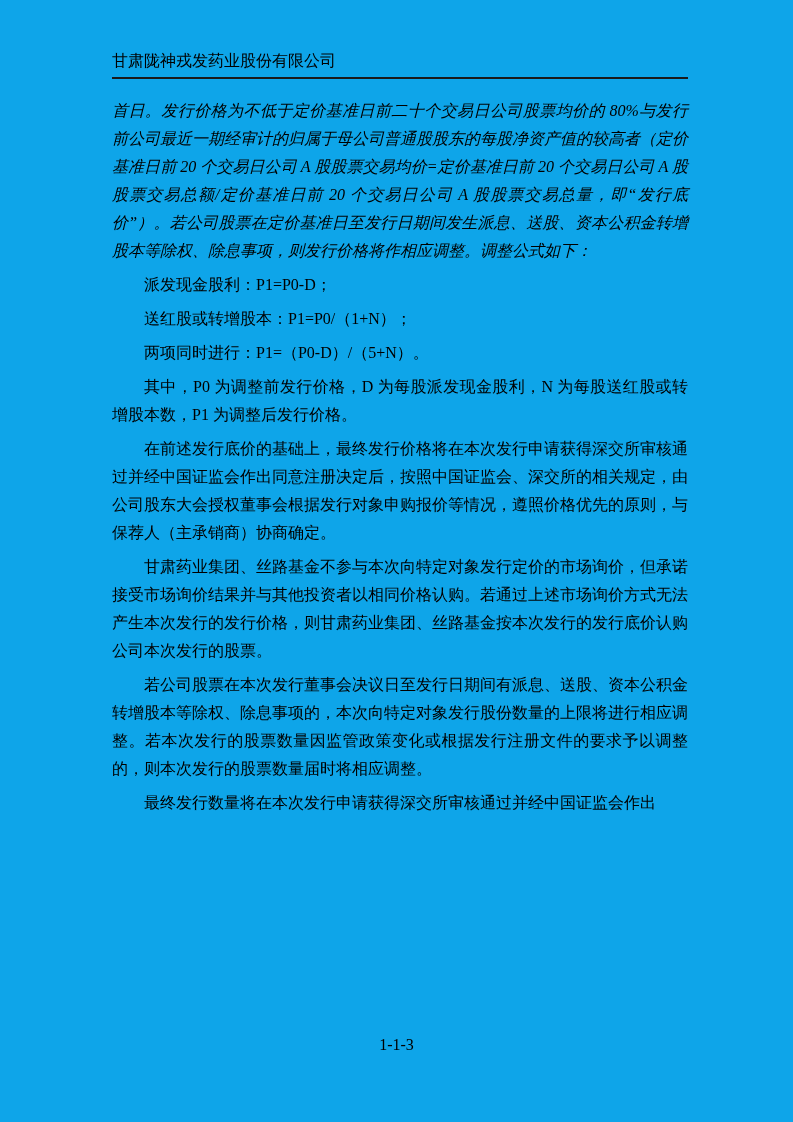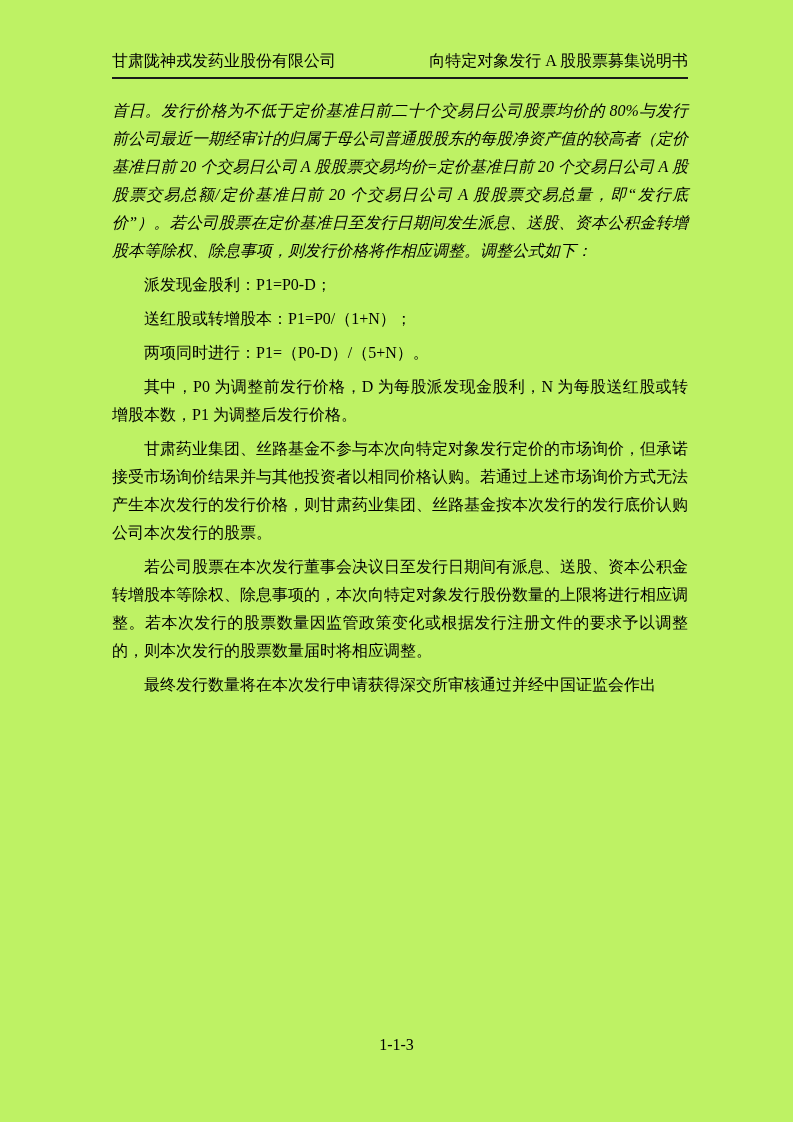--- a/index.html
+++ b/index.html
@@ -4,21 +4,21 @@
 <style>
   html, body {
     margin: 0;
     padding: 0;
     background: #ffffff;
   }
   .page {
     position: relative;
     width: 793px;
     height: 1122px;
-    background: #bef264;
+    background: #0ea5e9;
     color: #000000;
     font-family: "Liberation Serif", "DejaVu Serif", serif;
     overflow: hidden;
   }
   .header {
     position: absolute;
     top: 51px;
     left: 112px;
     width: 576px;
     display: flex;
@@ -65,29 +65,29 @@
     line-height: 18px;
   }
 </style>
 </head>
 <body>
 
 <div class="page">
 
   <div class="header">
     <span>甘肃陇神戎发药业股份有限公司</span>
-    <span>向特定对象发行 A 股股票募集说明书</span>
   </div>
 
   <div class="body">
     <p class="cont">首日。发行价格为不低于定价基准日前二十个交易日公司股票均价的 80%与发行前公司最近一期经审计的归属于母公司普通股股东的每股净资产值的较高者（定价基准日前 20 个交易日公司 A 股股票交易均价=定价基准日前 20 个交易日公司 A 股股票交易总额/定价基准日前 20 个交易日公司 A 股股票交易总量，即“发行底价”）。若公司股票在定价基准日至发行日期间发生派息、送股、资本公积金转增股本等除权、除息事项，则发行价格将作相应调整。调整公式如下：</p>
     <p class="formula">派发现金股利：P1=P0-D；</p>
     <p class="formula">送红股或转增股本：P1=P0/（1+N）；</p>
     <p class="formula">两项同时进行：P1=（P0-D）/（5+N）。</p>
     <p class="indent">其中，P0 为调整前发行价格，D 为每股派发现金股利，N 为每股送红股或转增股本数，P1 为调整后发行价格。</p>
+    <p class="indent">在前述发行底价的基础上，最终发行价格将在本次发行申请获得深交所审核通过并经中国证监会作出同意注册决定后，按照中国证监会、深交所的相关规定，由公司股东大会授权董事会根据发行对象申购报价等情况，遵照价格优先的原则，与保荐人（主承销商）协商确定。</p>
     <p class="indent">甘肃药业集团、丝路基金不参与本次向特定对象发行定价的市场询价，但承诺接受市场询价结果并与其他投资者以相同价格认购。若通过上述市场询价方式无法产生本次发行的发行价格，则甘肃药业集团、丝路基金按本次发行的发行底价认购公司本次发行的股票。</p>
     <p class="indent">若公司股票在本次发行董事会决议日至发行日期间有派息、送股、资本公积金转增股本等除权、除息事项的，本次向特定对象发行股份数量的上限将进行相应调整。若本次发行的股票数量因监管政策变化或根据发行注册文件的要求予以调整的，则本次发行的股票数量届时将相应调整。</p>
     <p class="indent">最终发行数量将在本次发行申请获得深交所审核通过并经中国证监会作出</p>
   </div>
 
   <div class="footer">
     <span>1-1-3</span>
   </div>
 
 </div>

